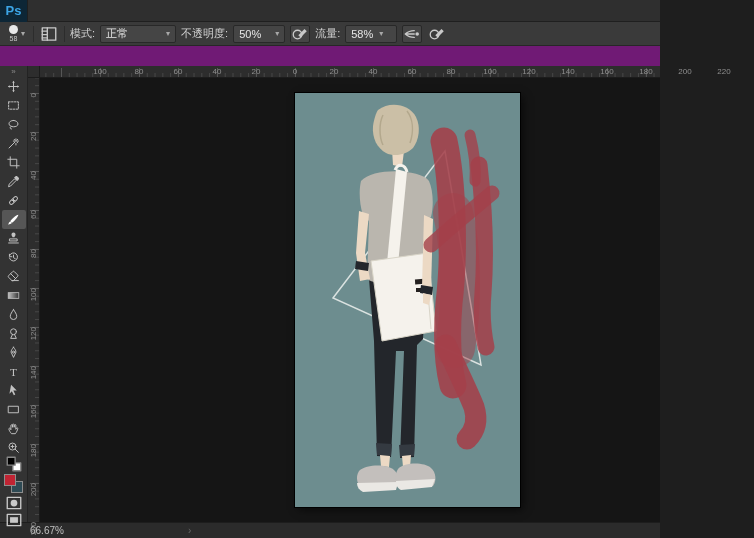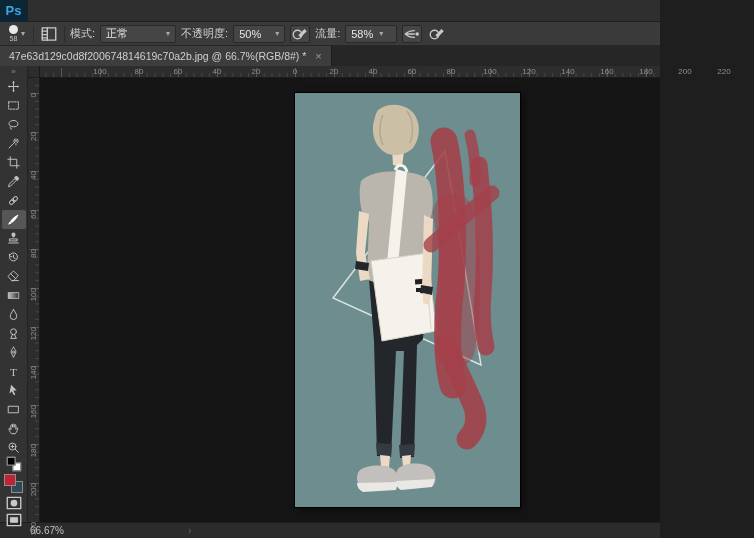--- a/index.html
+++ b/index.html
@@ -139,26 +139,20 @@
         </svg>
       </span>
     <span class="icon-btn">
         <svg viewBox="0 0 16 16" fill="none" stroke="currentColor" stroke-width="1.2" stroke-linecap="round" stroke-linejoin="round">
           <circle cx="5.8" cy="8.5" r="3.8"></circle>
           <path d="M8.5 11l5.5-5.5-2-2L6.5 9z" fill="currentColor" stroke="none"></path>
         </svg>
       </span>
   </div>
 
-  <div class="tabbar">
-    <div class="tab">
-      <span>47e63d129c0d8f200674814619c70a2b.jpg @ 66.7%(RGB/8#) *</span>
-      <span class="tab-close">×</span>
-    </div>
-  </div>
 
   <div class="main">
 
     <div class="toolbar">
       <div class="collapse">»</div>
       <div style="display:flex;flex-direction:column;align-items:center">
           <div class="tool">
             <svg viewBox="0 0 16 16" fill="none" stroke="currentColor" stroke-width="1.2" stroke-linecap="round" stroke-linejoin="round">
               <path d="M8 2.5v11M2.5 8h11"></path>
               <path d="M8 1L6.4 3.4h3.2zM8 15l-1.6-2.4h3.2zM1 8l2.4-1.6v3.2zM15 8l-2.4-1.6v3.2z" fill="currentColor" stroke="none"></path>

